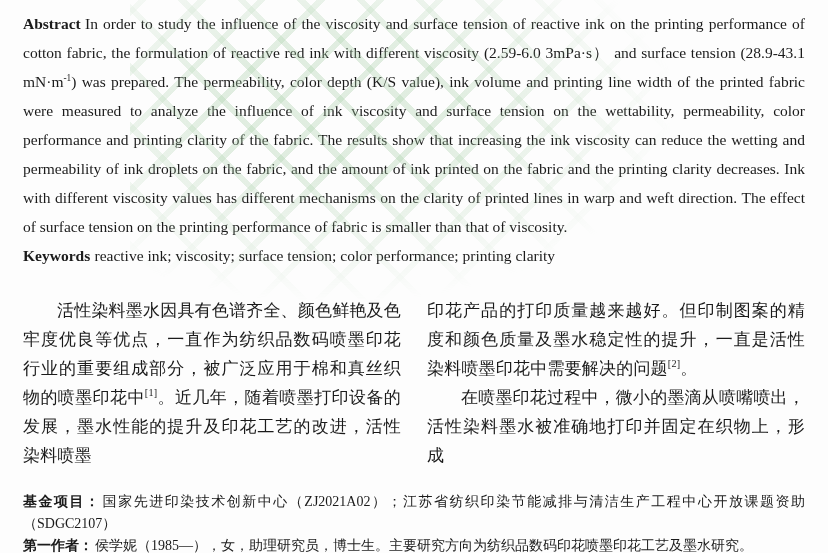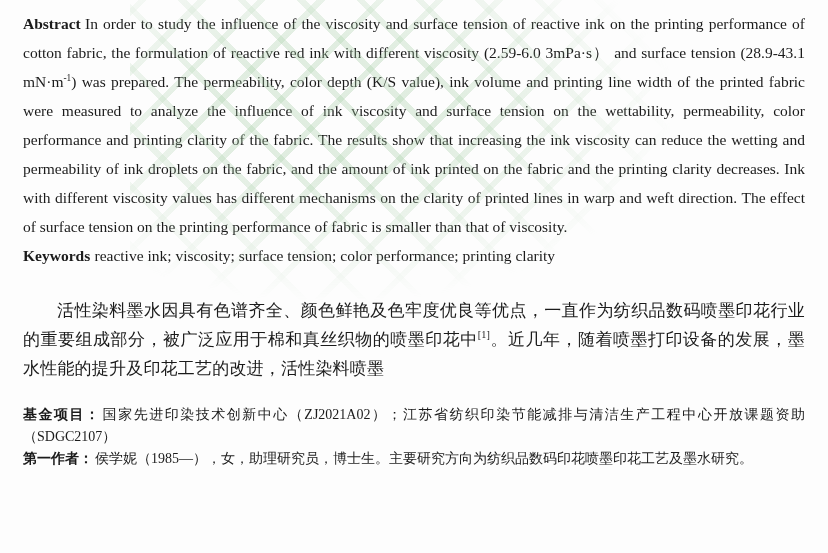--- a/index.html
+++ b/index.html
@@ -70,20 +70,24 @@
 
   <section>
     <p class="abstract-para"><b class="en-label">Abstract</b><span>In order to study the influence of the viscosity and surface tension of reactive ink on the printing performance of cotton fabric, the formulation of reactive red ink with different viscosity (2.59-6.0 3mPa·s） and surface tension (28.9-43.1 mN·m</span><sup class="ref">-1</sup><span>) was prepared. The permeability, color depth (K/S value), ink volume and printing line width of the printed fabric were measured to analyze the influence of ink viscosity and surface tension on the wettability, permeability, color performance and printing clarity of the fabric. The results show that increasing the ink viscosity can reduce the wetting and permeability of ink droplets on the fabric, and the amount of ink printed on the fabric and the printing clarity decreases. Ink with different viscosity values has different mechanisms on the clarity of printed lines in warp and weft direction. The effect of surface tension on the printing performance of fabric is smaller than that of viscosity.</span></p>
     <p class="keywords-para"><b class="en-label">Keywords</b><span>reactive ink; viscosity; surface tension; color performance; printing clarity</span></p>
   </section>
 
   <section class="columns">
     <div class="col">
       <p class="indent"><span>活性染料墨水因具有色谱齐全、颜色鲜艳及色牢度优良等优点，一直作为纺织品数码喷墨印花行业的重要组成部分，被广泛应用于棉和真丝织物的喷墨印花中</span><sup class="ref">[1]</sup><span>。近几年，随着喷墨打印设备的发展，墨水性能的提升及印花工艺的改进，活性染料喷墨</span></p>
     </div>
+    <div class="col">
+      <p><span>印花产品的打印质量越来越好。但印制图案的精度和颜色质量及墨水稳定性的提升，一直是活性染料喷墨印花中需要解决的问题</span><sup class="ref">[2]</sup><span>。</span></p>
+      <p class="indent"><span>在喷墨印花过程中，微小的墨滴从喷嘴喷出，活性染料墨水被准确地打印并固定在织物上，形成</span></p>
+    </div>
   </section>
 
   <section class="footnotes">
     <p><b class="fn-label">基金项目：</b><span>国家先进印染技术创新中心（ZJ2021A02）；江苏省纺织印染节能减排与清洁生产工程中心开放课题资助（SDGC2107）</span></p>
     <p><b class="fn-label">第一作者：</b><span>侯学妮（1985—），女，助理研究员，博士生。主要研究方向为纺织品数码印花喷墨印花工艺及墨水研究。</span></p>
 
   </section>
 
 </div>
 

